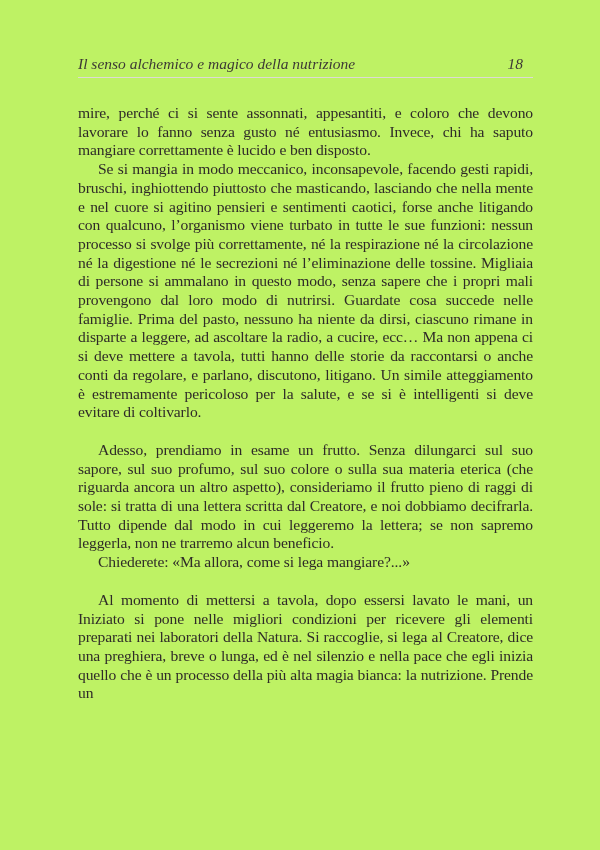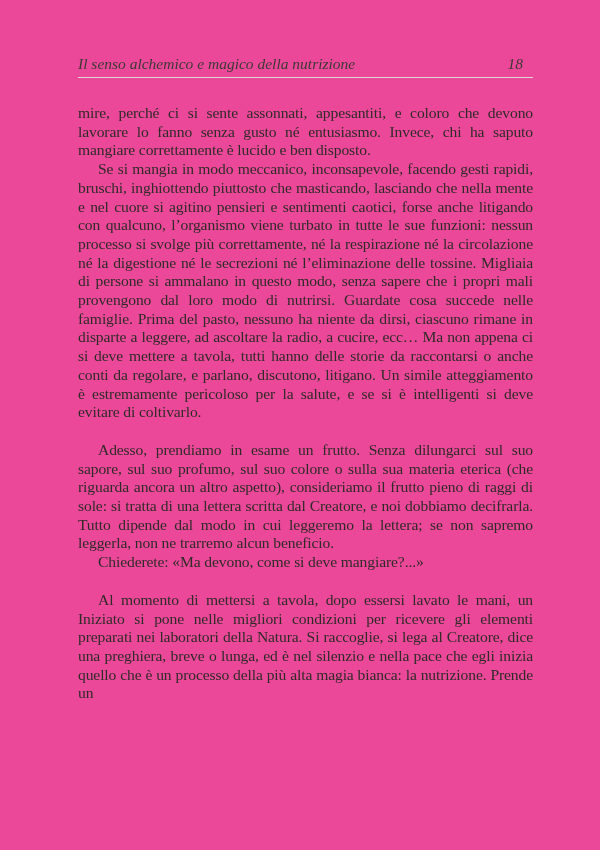--- a/index.html
+++ b/index.html
@@ -5,21 +5,21 @@
   html, body {
     margin: 0;
     padding: 0;
     background: #ffffff;
   }
   .page {
     position: relative;
     width: 600px;
     height: 850px;
     box-sizing: border-box;
-    background: #ec4899;
+    background: #bef264;
     padding: 54px 67px 8px 78px;
     font-family: "Liberation Serif", "DejaVu Serif", serif;
     overflow: hidden;
   }
   .running-header {
     display: flex;
     justify-content: space-between;
     align-items: baseline;
     font-style: italic;
     font-size: 15.5px;
@@ -55,16 +55,16 @@
 
 <div class="page">
   <div class="running-header">
     <span class="running-title">Il senso alchemico e magico della nutrizione</span>
     <span class="page-number">18</span>
   </div>
   <div class="body-text">
       <p class="para">mire, perché ci si sente assonnati, appesantiti, e coloro che devono lavorare lo fanno senza gusto né entusiasmo. Invece, chi ha saputo mangiare correttamente è lucido e ben disposto.</p>
       <p class="para indent">Se si mangia in modo meccanico, inconsapevole, facendo gesti rapidi, bruschi, inghiottendo piuttosto che masticando, lasciando che nella mente e nel cuore si agitino pensieri e sentimenti caotici, forse anche litigando con qualcuno, l’organismo viene turbato in tutte le sue funzioni: nessun processo si svolge più correttamente, né la respirazione né la circolazione né la digestione né le secrezioni né l’eliminazione delle tossine. Migliaia di persone si ammalano in questo modo, senza sapere che i propri mali provengono dal loro modo di nutrirsi. Guardate cosa succede nelle famiglie. Prima del pasto, nessuno ha niente da dirsi, ciascuno rimane in disparte a leggere, ad ascoltare la radio, a cucire, ecc… Ma non appena ci si deve mettere a tavola, tutti hanno delle storie da raccontarsi o anche conti da regolare, e parlano, discutono, litigano. Un simile atteggiamento è estremamente pericoloso per la salute, e se si è intelligenti si deve evitare di coltivarlo.</p>
       <p class="para indent space-before">Adesso, prendiamo in esame un frutto. Senza dilungarci sul suo sapore, sul suo profumo, sul suo colore o sulla sua materia eterica (che riguarda ancora un altro aspetto), consideriamo il frutto pieno di raggi di sole: si tratta di una lettera scritta dal Creatore, e noi dobbiamo decifrarla. Tutto dipende dal modo in cui leggeremo la lettera; se non sapremo leggerla, non ne trarremo alcun beneficio.</p>
-      <p class="para indent">Chiederete: «Ma devono, come si deve mangiare?...»</p>
+      <p class="para indent">Chiederete: «Ma allora, come si lega mangiare?...»</p>
       <p class="para indent space-before">Al momento di mettersi a tavola, dopo essersi lavato le mani, un Iniziato si pone nelle migliori condizioni per ricevere gli elementi preparati nei laboratori della Natura. Si raccoglie, si lega al Creatore, dice una preghiera, breve o lunga, ed è nel silenzio e nella pace che egli inizia quello che è un processo della più alta magia bianca: la nutrizione. Prende un</p>
     </div>
 </div>
 
 </body></html>

